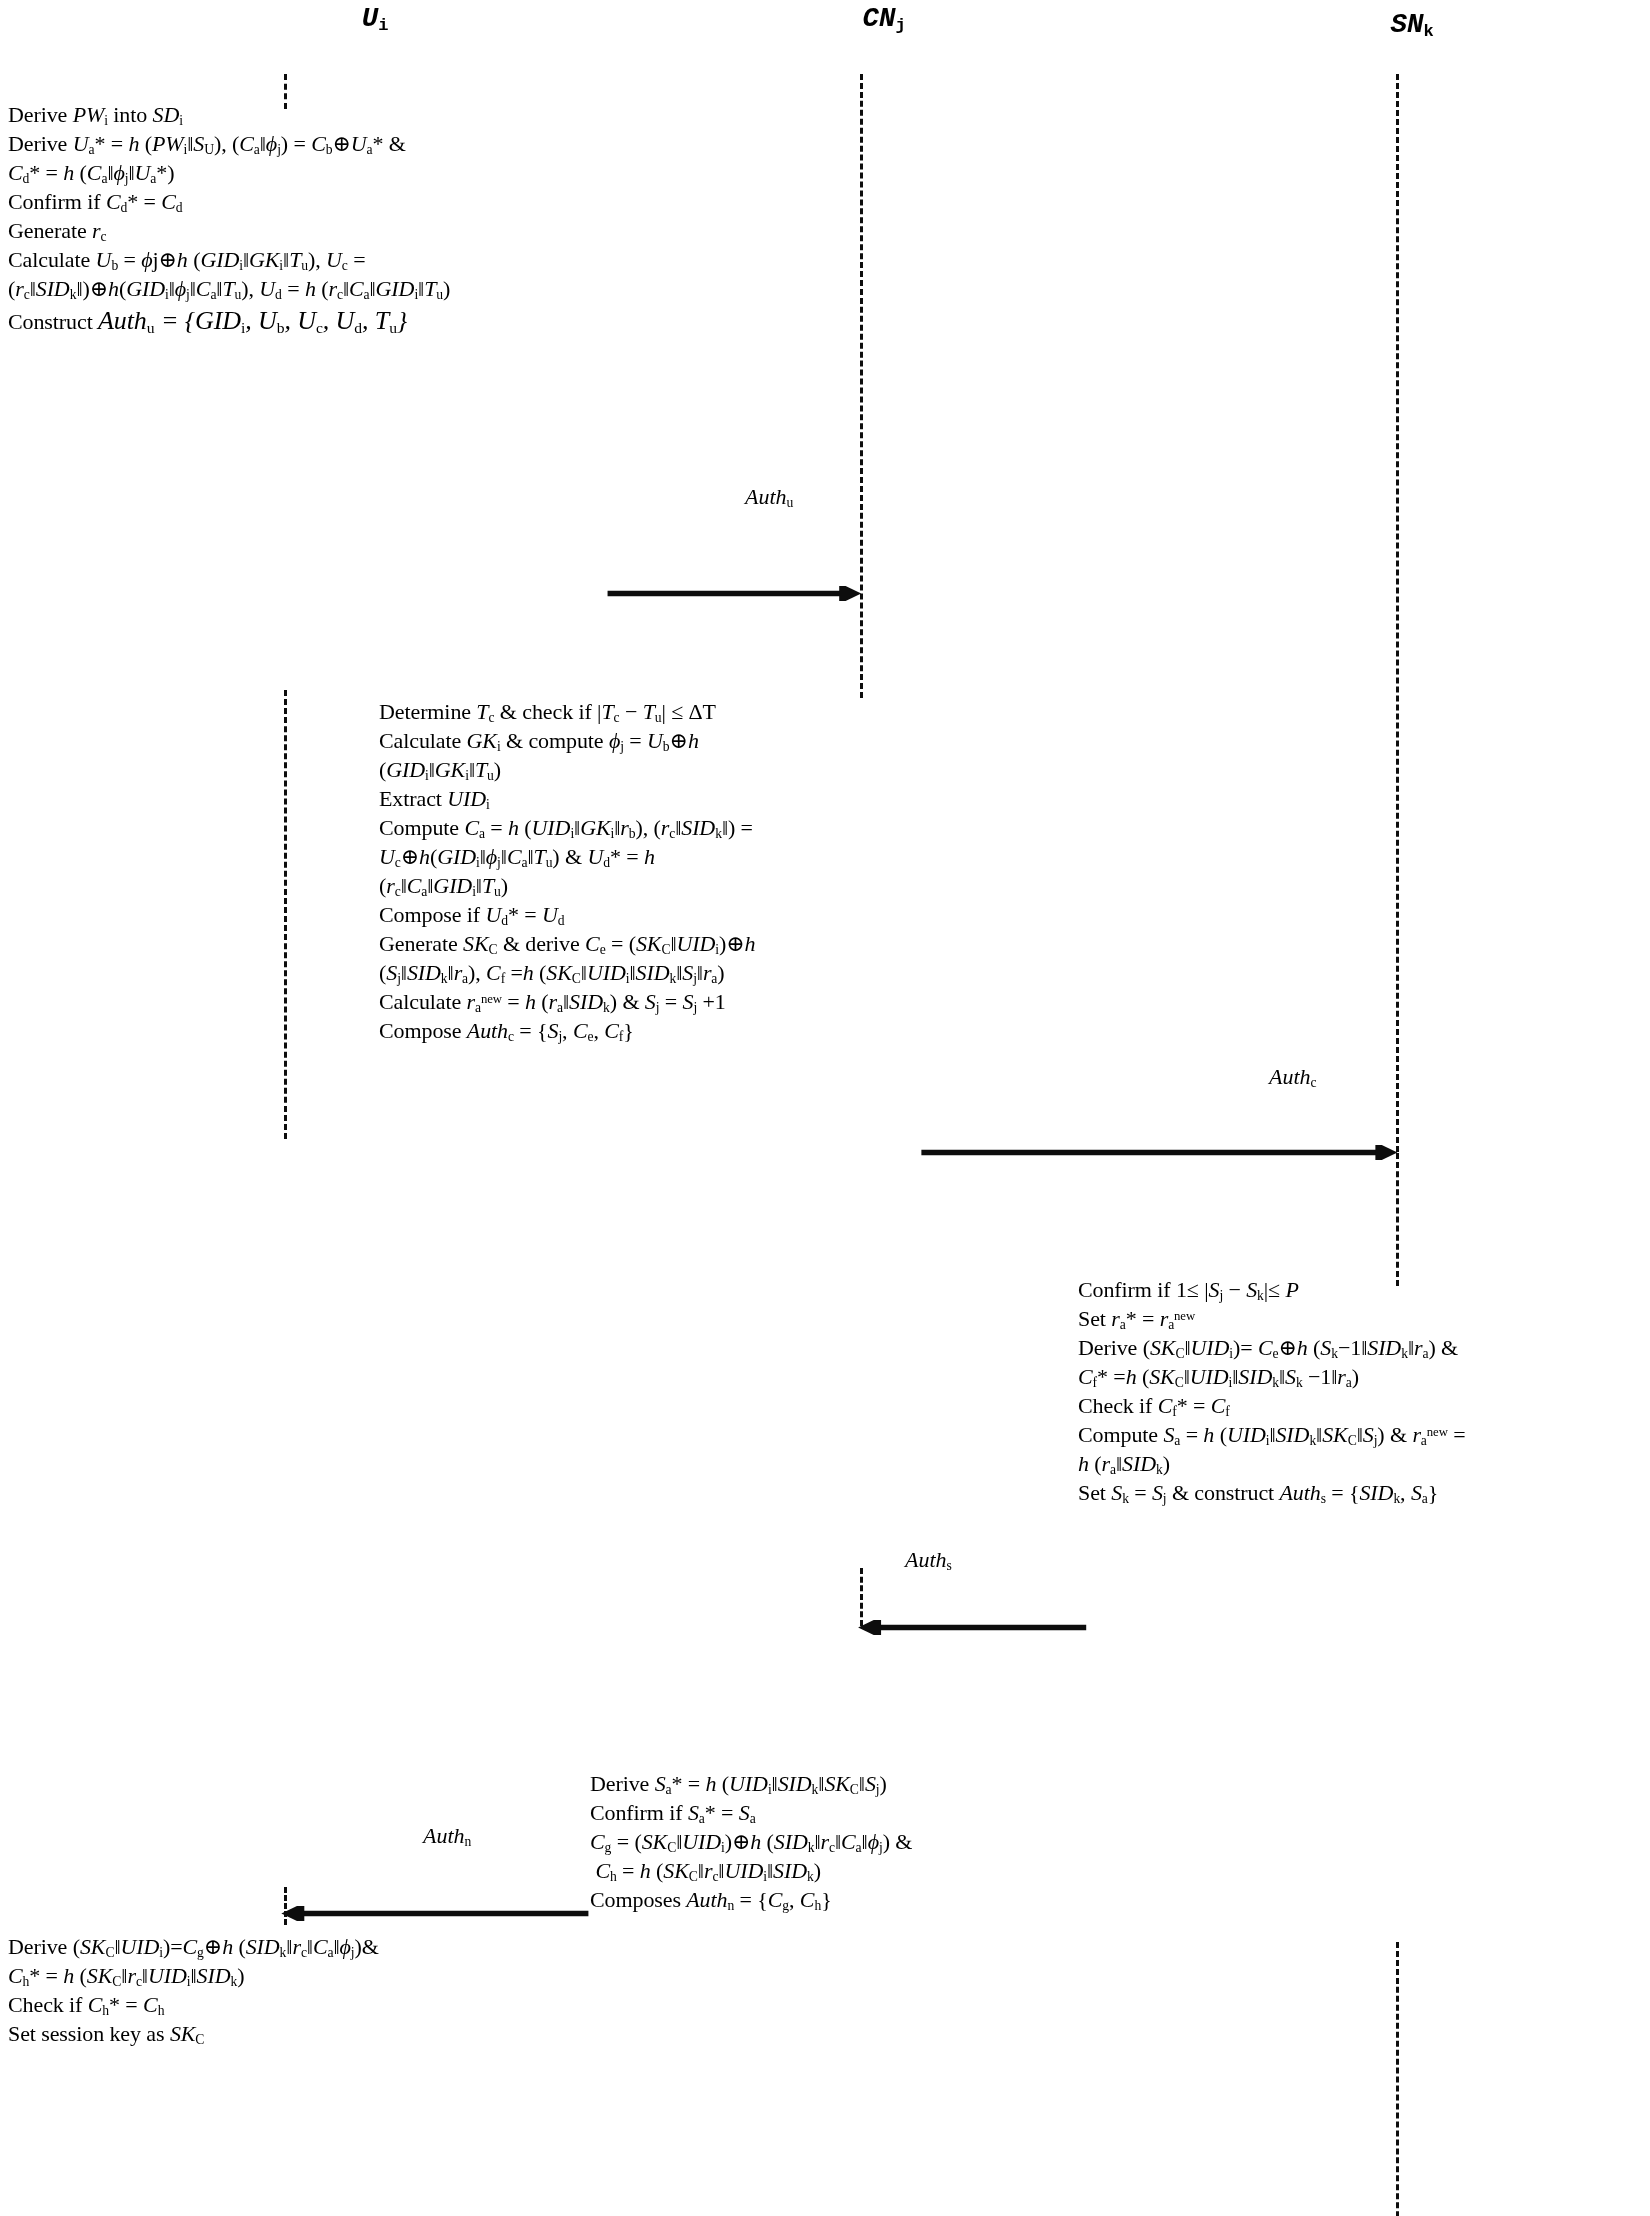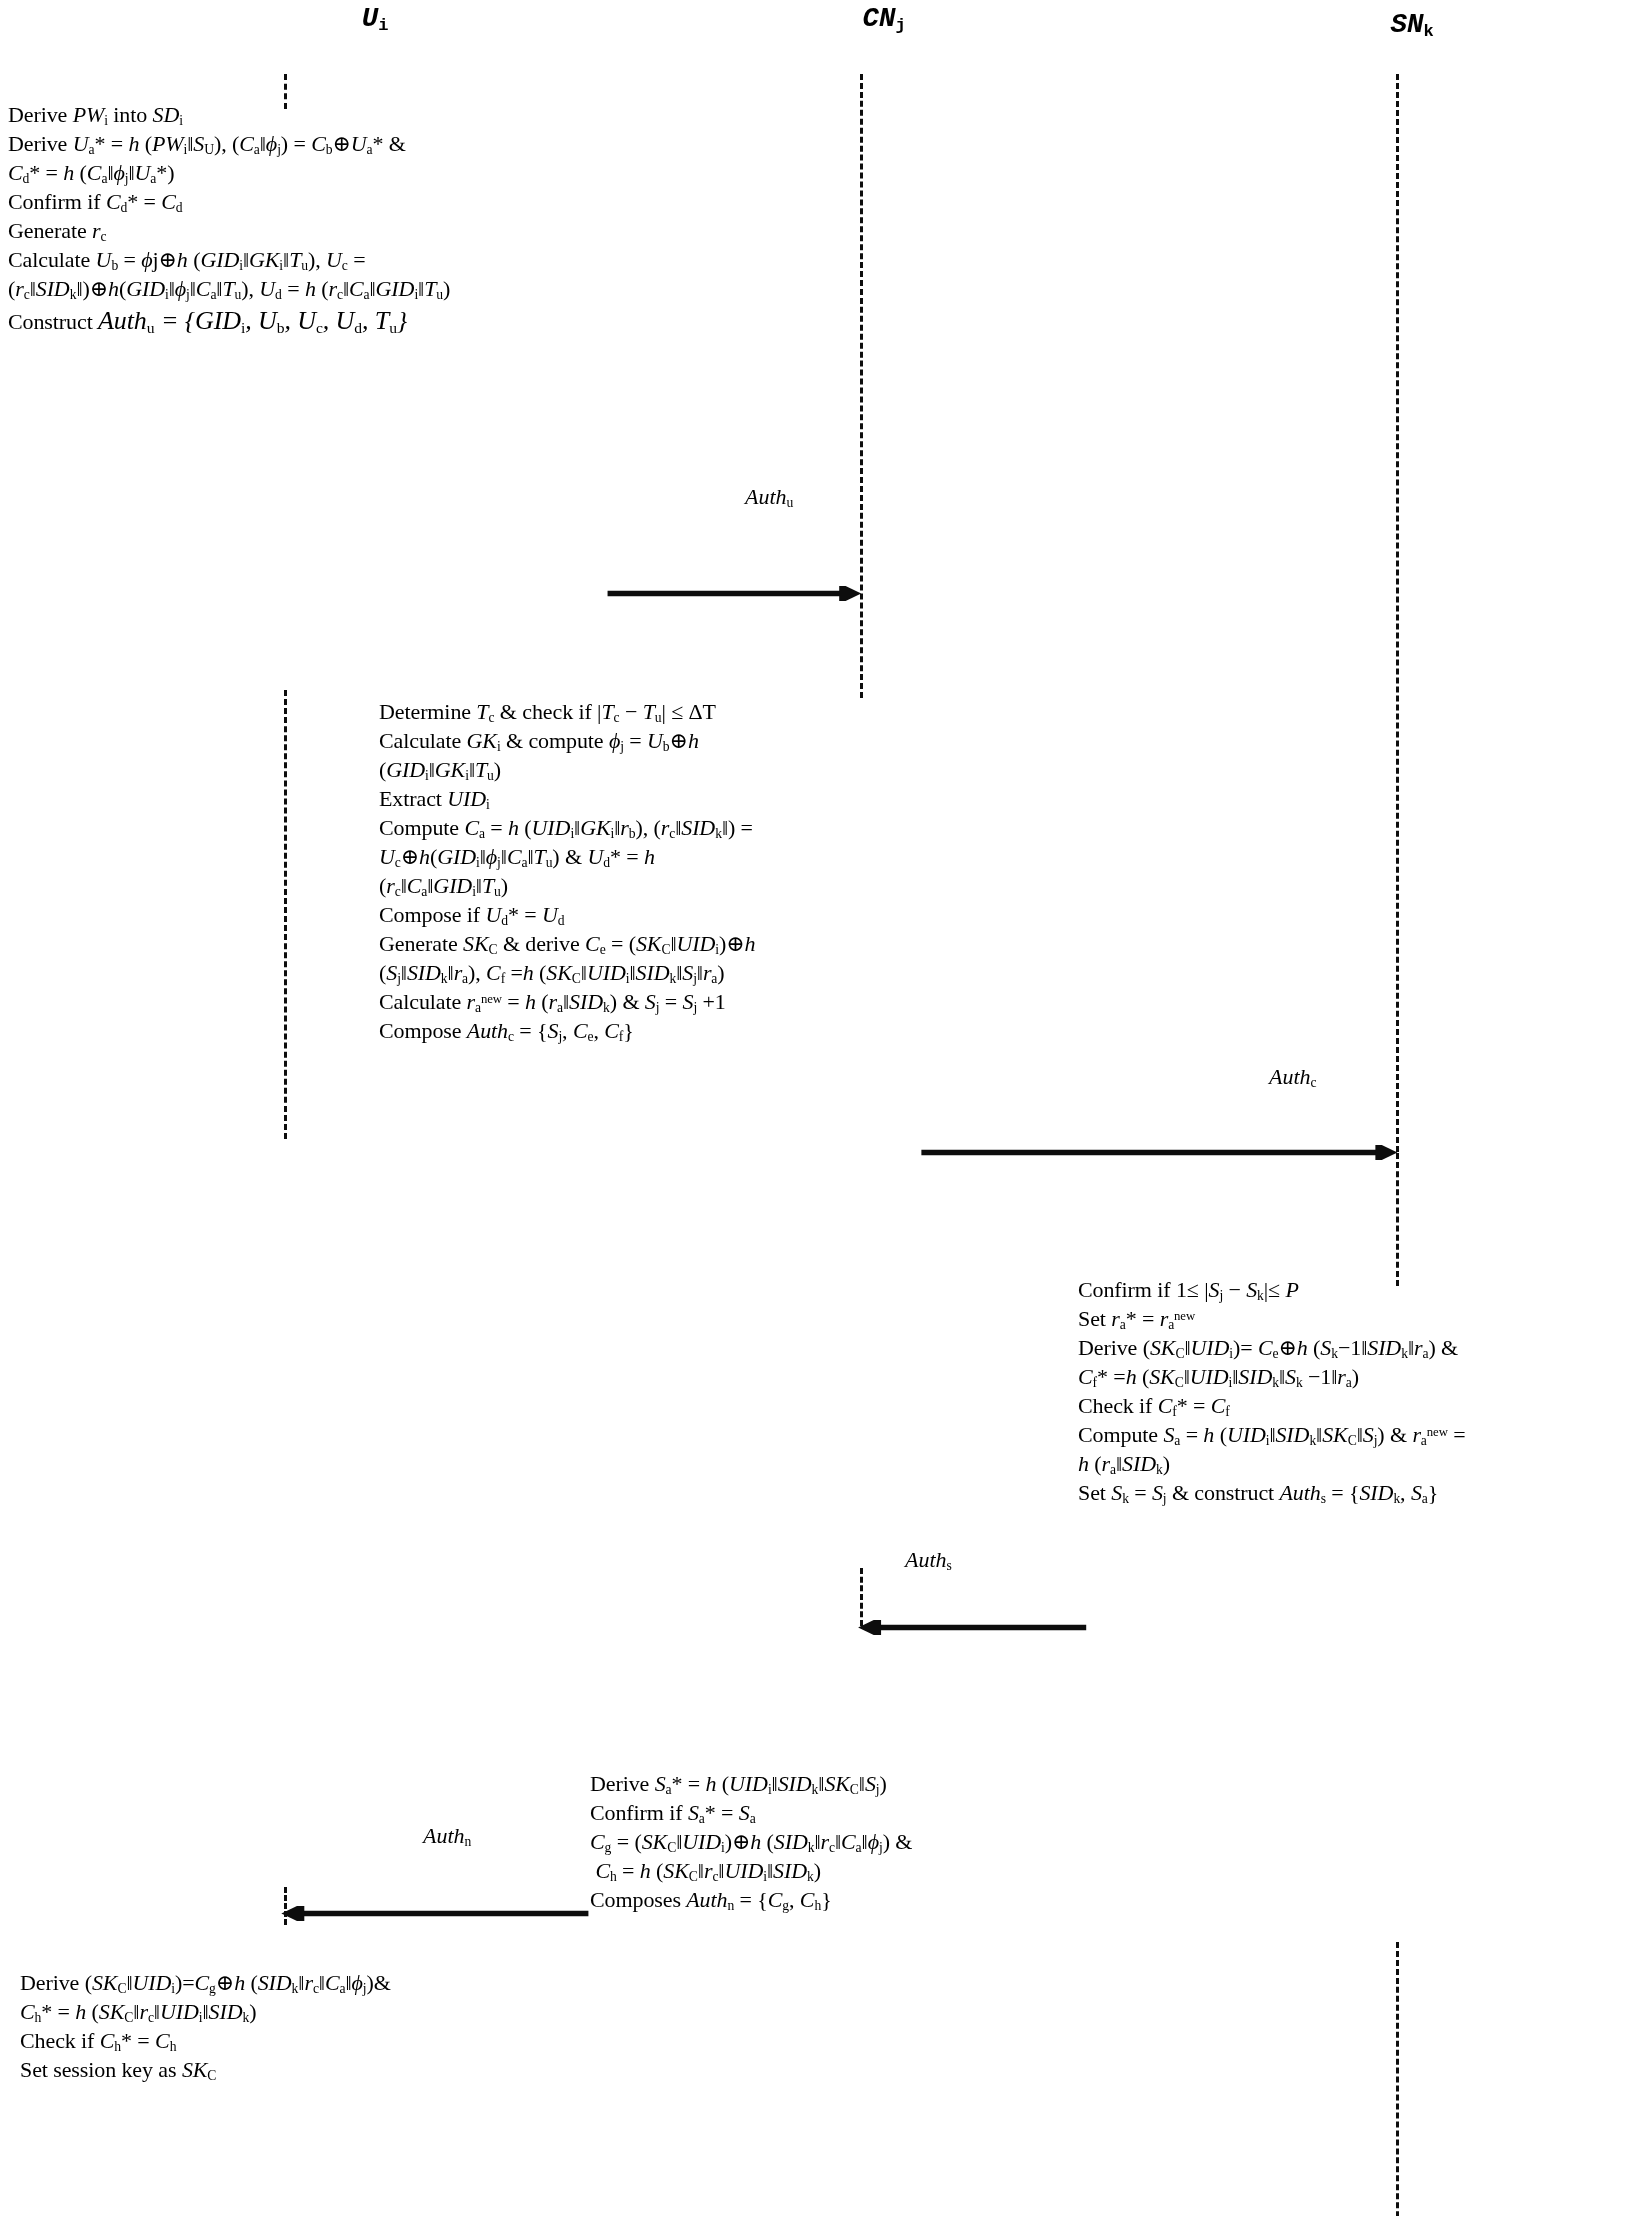--- a/index.html
+++ b/index.html
@@ -250,21 +250,21 @@
       <i class="v">C</i><sub>g</sub> = (<i class="v">SK</i><sub>C</sub>‖<i class="v">UID</i><sub>i</sub>)⊕<i class="v">h</i> (<i class="v">SID</i><sub>k</sub>‖<i class="v">r</i><sub>c</sub>‖<i class="v">C</i><sub>a</sub>‖<i class="v">ϕ</i><sub>j</sub>) &amp;
     </span>
     <span class="ln">
       &nbsp;<i class="v">C</i><sub>h</sub> = <i class="v">h</i> (<i class="v">SK</i><sub>C</sub>‖<i class="v">r</i><sub>c</sub>‖<i class="v">UID</i><sub>i</sub>‖<i class="v">SID</i><sub>k</sub>)
     </span>
     <span class="ln">
       <span class="up">Composes </span><i class="v">Auth</i><sub>n</sub> = {<i class="v">C</i><sub>g</sub>, <i class="v">C</i><sub>h</sub>}
     </span>
   </div>
 
-  <div class="block" style="left:20px; top:1933px;margin-top:36px;">
+  <div class="block" style="left:8px; top:1933px;">
     <span class="ln">
       <span class="up">Derive </span>(<i class="v">SK</i><sub>C</sub>‖<i class="v">UID</i><sub>i</sub>)=<i class="v">C</i><sub>g</sub>⊕<i class="v">h</i> (<i class="v">SID</i><sub>k</sub>‖<i class="v">r</i><sub>c</sub>‖<i class="v">C</i><sub>a</sub>‖<i class="v">ϕ</i><sub>j</sub>)&amp;
     </span>
     <span class="ln">
       <i class="v">C</i><sub>h</sub>* = <i class="v">h</i> (<i class="v">SK</i><sub>C</sub>‖<i class="v">r</i><sub>c</sub>‖<i class="v">UID</i><sub>i</sub>‖<i class="v">SID</i><sub>k</sub>)
     </span>
     <span class="ln">
       <span class="up">Check if </span><i class="v">C</i><sub>h</sub>* = <i class="v">C</i><sub>h</sub>
     </span>
     <span class="ln">

